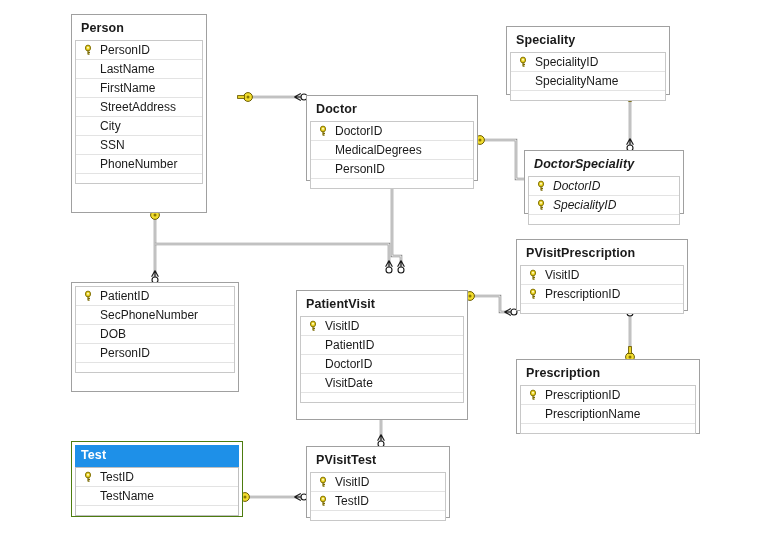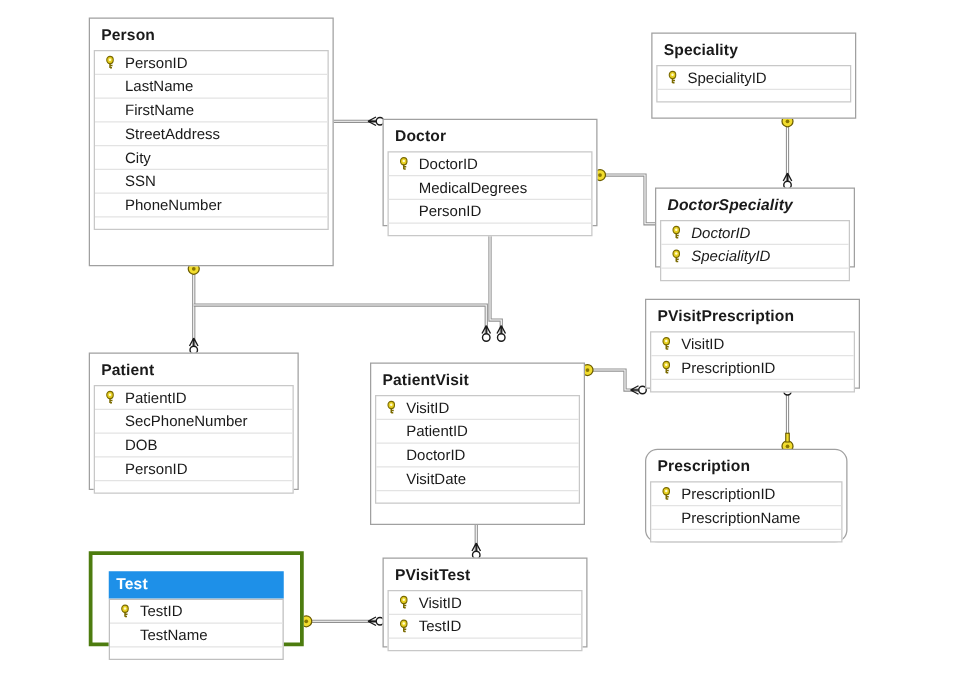--- a/index.html
+++ b/index.html
@@ -25,22 +25,22 @@
   }
   .tbl {
     position: absolute;
     background: #ffffff;
     border: 1px solid #a0a0a0;
     box-sizing: border-box;
     padding: 3px;
     box-shadow: 0 0 0 0 rgba(0,0,0,0);
   }
   .tbl.selected {
-    border: 3px solid #4d7c0f;
-    padding: 13px;
+    border: 1px solid #4d7c0f;
+    padding: 3px;
   }
   .tbl-title {
     font-size: 12.5px;
     font-weight: bold;
     color: #1a1a1a;
     padding: 4px 6px 5px 6px;
     background: #ffffff;
     line-height: 13px;
     letter-spacing: 0.1px;
   }
@@ -168,21 +168,21 @@
 
     <g>
       <path d="M 243,497 L 306,497" fill="none" stroke="#909090" stroke-width="2.6"></path>
       <path d="M 243,497 L 306,497" fill="none" stroke="#ffffff" stroke-width="0.9"></path>
       <use href="#keyglyph" transform="translate(245,497) rotate(180)"></use>
       <use href="#crowglyph" transform="translate(304,497) rotate(180)"></use>
     </g>
   </svg>
 
   <div id="tables-layer">
-      <div class="tbl" style="left: 71px; top: 14px; width: 196px; height: 199px;">
+      <div class="tbl" style="left: 71px; top: 14px; width: 136px; height: 199px;">
         <div class="tbl-title">Person</div>
         <div class="tbl-body">
           <div class="row">
             <span class="keycell">
               <svg class="keyicon" width="12" height="12" viewBox="0 0 12 12">
                 <ellipse cx="6" cy="4" rx="2.6" ry="2.9" fill="#e8d020" stroke="#7a6a00" stroke-width="0.9"></ellipse>
                 <path d="M 6,6.6 L 6,10.4 M 6,8.4 L 8,8.4 M 6,10.2 L 7.6,10.2" stroke="#7a6a00" stroke-width="1.2" fill="none"></path>
                 <circle cx="6" cy="3.7" r="1" fill="#fffbcc"></circle>
               </svg>
             </span>
@@ -232,32 +232,36 @@
             <span class="keycell"></span>
             <span class="fname">MedicalDegrees</span>
           </div>
           <div class="row">
             <span class="keycell"></span>
             <span class="fname">PersonID</span>
           </div>
           <div class="tbl-foot"></div>
         </div>
       </div>
-      <div class="tbl" style="left: 506px; top: 26px; width: 164px; height: 69px; margin-left: 15px;">
+      <div class="tbl" style="left: 506px; top: 26px; width: 164px; height: 69px;">
         <div class="tbl-title">Speciality</div>
         <div class="tbl-body">
           <div class="row">
             <span class="keycell">
               <svg class="keyicon" width="12" height="12" viewBox="0 0 12 12">
                 <ellipse cx="6" cy="4" rx="2.6" ry="2.9" fill="#e8d020" stroke="#7a6a00" stroke-width="0.9"></ellipse>
                 <path d="M 6,6.6 L 6,10.4 M 6,8.4 L 8,8.4 M 6,10.2 L 7.6,10.2" stroke="#7a6a00" stroke-width="1.2" fill="none"></path>
                 <circle cx="6" cy="3.7" r="1" fill="#fffbcc"></circle>
               </svg>
             </span>
             <span class="fname">SpecialityID</span>
+          </div>
+          <div class="row">
+            <span class="keycell"></span>
+            <span class="fname">SpecialityName</span>
           </div>
           <div class="tbl-foot"></div>
         </div>
       </div>
       <div class="tbl" style="left: 524px; top: 150px; width: 160px; height: 64px; font-style: italic;">
         <div class="tbl-title">DoctorSpeciality</div>
         <div class="tbl-body">
           <div class="row">
             <span class="keycell">
               <svg class="keyicon" width="12" height="12" viewBox="0 0 12 12">
@@ -300,42 +304,41 @@
                 <ellipse cx="6" cy="4" rx="2.6" ry="2.9" fill="#e8d020" stroke="#7a6a00" stroke-width="0.9"></ellipse>
                 <path d="M 6,6.6 L 6,10.4 M 6,8.4 L 8,8.4 M 6,10.2 L 7.6,10.2" stroke="#7a6a00" stroke-width="1.2" fill="none"></path>
                 <circle cx="6" cy="3.7" r="1" fill="#fffbcc"></circle>
               </svg>
             </span>
             <span class="fname">PrescriptionID</span>
           </div>
           <div class="tbl-foot"></div>
         </div>
       </div>
-      <div class="tbl" style="left: 516px; top: 359px; width: 162px; height: 75px; border-radius: 10px;">
+      <div class="tbl" style="left: 516px; top: 359px; width: 184px; height: 75px;">
         <div class="tbl-title">Prescription</div>
         <div class="tbl-body">
           <div class="row">
             <span class="keycell">
               <svg class="keyicon" width="12" height="12" viewBox="0 0 12 12">
                 <ellipse cx="6" cy="4" rx="2.6" ry="2.9" fill="#e8d020" stroke="#7a6a00" stroke-width="0.9"></ellipse>
                 <path d="M 6,6.6 L 6,10.4 M 6,8.4 L 8,8.4 M 6,10.2 L 7.6,10.2" stroke="#7a6a00" stroke-width="1.2" fill="none"></path>
                 <circle cx="6" cy="3.7" r="1" fill="#fffbcc"></circle>
               </svg>
             </span>
             <span class="fname">PrescriptionID</span>
           </div>
           <div class="row">
             <span class="keycell"></span>
             <span class="fname">PrescriptionName</span>
           </div>
           <div class="tbl-foot"></div>
         </div>
       </div>
       <div class="tbl" style="left: 71px; top: 282px; width: 168px; height: 110px;">
-        <div class="tbl-title">Patient</div>
         <div class="tbl-body">
           <div class="row">
             <span class="keycell">
               <svg class="keyicon" width="12" height="12" viewBox="0 0 12 12">
                 <ellipse cx="6" cy="4" rx="2.6" ry="2.9" fill="#e8d020" stroke="#7a6a00" stroke-width="0.9"></ellipse>
                 <path d="M 6,6.6 L 6,10.4 M 6,8.4 L 8,8.4 M 6,10.2 L 7.6,10.2" stroke="#7a6a00" stroke-width="1.2" fill="none"></path>
                 <circle cx="6" cy="3.7" r="1" fill="#fffbcc"></circle>
               </svg>
             </span>
             <span class="fname">PatientID</span>
@@ -396,21 +399,21 @@
             </span>
             <span class="fname">TestID</span>
           </div>
           <div class="row">
             <span class="keycell"></span>
             <span class="fname">TestName</span>
           </div>
           <div class="tbl-foot"></div>
         </div>
       </div>
-      <div class="tbl" style="left: 306px; top: 446px; width: 164px; height: 72px;">
+      <div class="tbl" style="left: 306px; top: 446px; width: 144px; height: 72px;">
         <div class="tbl-title">PVisitTest</div>
         <div class="tbl-body">
           <div class="row">
             <span class="keycell">
               <svg class="keyicon" width="12" height="12" viewBox="0 0 12 12">
                 <ellipse cx="6" cy="4" rx="2.6" ry="2.9" fill="#e8d020" stroke="#7a6a00" stroke-width="0.9"></ellipse>
                 <path d="M 6,6.6 L 6,10.4 M 6,8.4 L 8,8.4 M 6,10.2 L 7.6,10.2" stroke="#7a6a00" stroke-width="1.2" fill="none"></path>
                 <circle cx="6" cy="3.7" r="1" fill="#fffbcc"></circle>
               </svg>
             </span>

